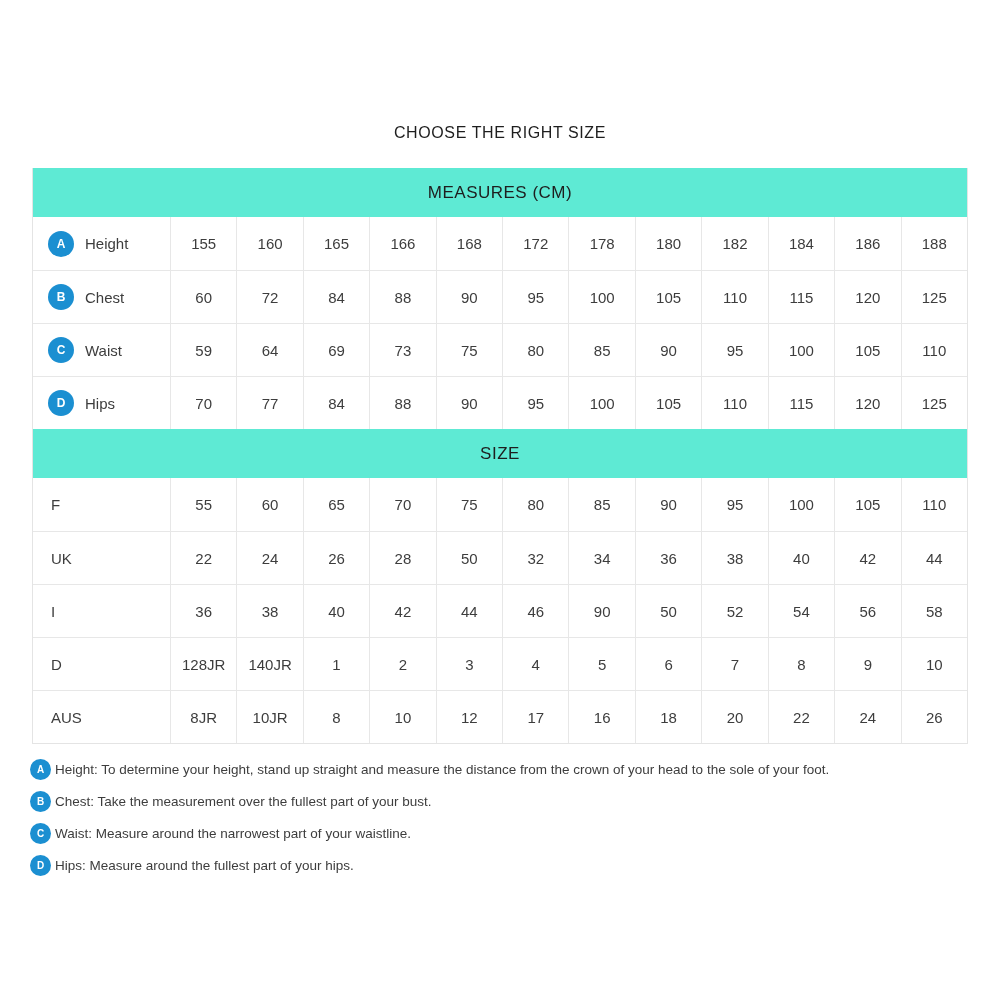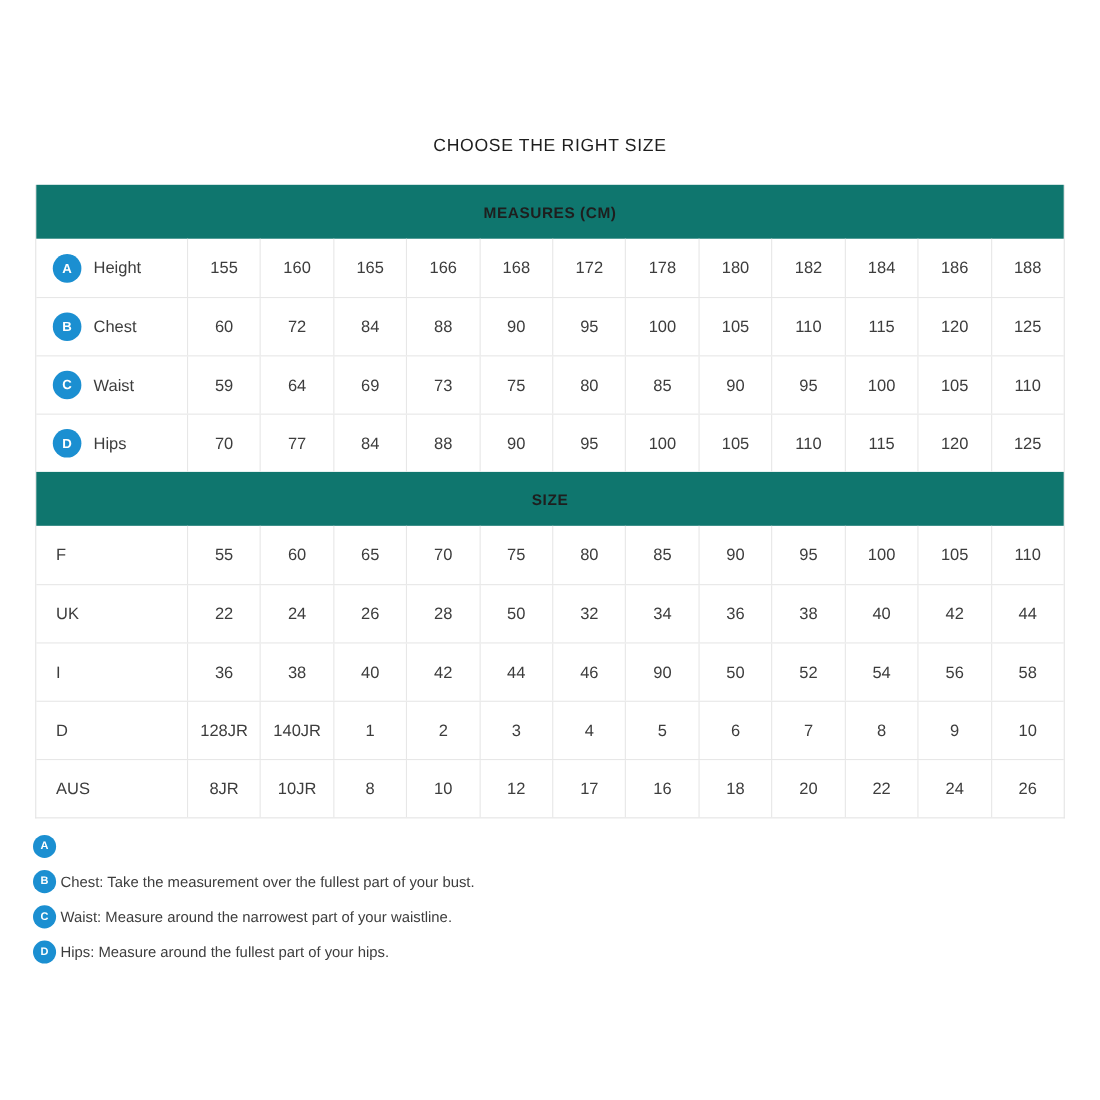--- a/index.html
+++ b/index.html
@@ -23,23 +23,23 @@
   }
 
   .size-table {
     width: 936px;
     margin: 26px auto 0 auto;
     border: 1px solid #e4e4e4;
     border-top: none;
   }
   .band {
     height: 49px;
-    background: #0f766e;
+    background: #5eead4;
     display: flex; align-items: center; justify-content: center;
-    font-size: 14px; font-weight: bold; letter-spacing: 0.5px;
+    font-size: 17px; font-weight: normal; letter-spacing: 0.5px;
     color: #1e1e1e;
   }
   .rows .row {
     display: grid;
     grid-template-columns: 137px repeat(12, 1fr);
     height: 53px;
   }
   .rows .row + .row { border-top: 1px solid #e7e7e7; }
   .cell {
     display: flex; align-items: center; justify-content: center;
@@ -244,20 +244,21 @@
           <div class="cell value-cell">24</div>
           <div class="cell value-cell">26</div>
         </div>
       </div>
 
   </div>
 
   <div class="notes" id="notes">
       <div class="note">
         <span class="badge">A</span>
+        <span class="note-text">Height: To determine your height, stand up straight and measure the distance from the crown of your head to the sole of your foot.</span>
       </div>
       <div class="note">
         <span class="badge">B</span>
         <span class="note-text">Chest: Take the measurement over the fullest part of your bust.</span>
       </div>
       <div class="note">
         <span class="badge">C</span>
         <span class="note-text">Waist: Measure around the narrowest part of your waistline.</span>
       </div>
       <div class="note">

